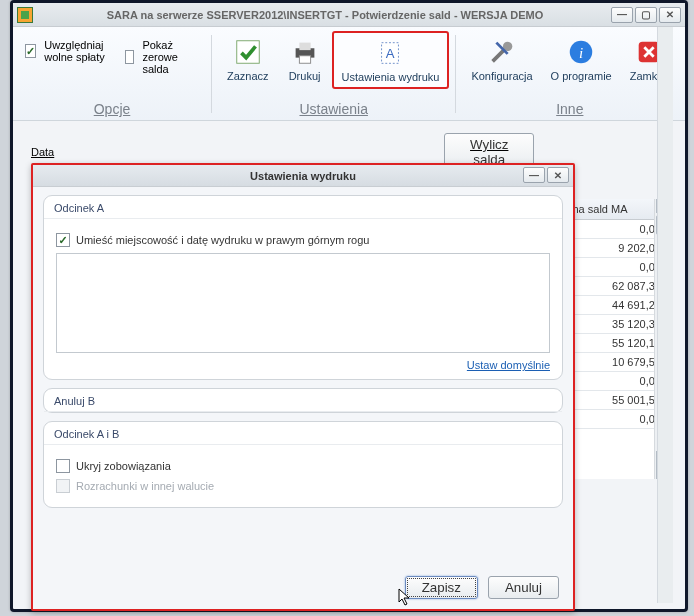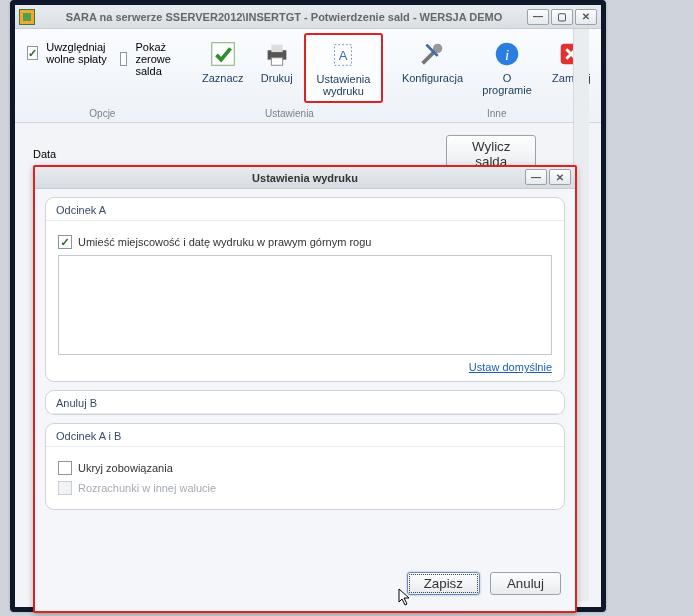--- a/index.html
+++ b/index.html
@@ -9,23 +9,23 @@
     font-size: 11px;
     background: #cfd4da;
     width: 694px;
     height: 616px;
     overflow: hidden;
     position: relative;
   }
   .window {
     position: absolute;
     left: 10px; top: 0;
-    width: 596px; height: 612px;
+    width: 678px; height: 612px;
     background: #f2f4f7;
-    border: 5px solid #0f172a;
+    border: 3px solid #0f172a;
     border-radius: 4px;
     box-shadow: 0 0 3px rgba(0,0,0,.2);
   }
   .titlebar {
     height: 24px;
     background: linear-gradient(#e8ecef,#d9dfe4);
     border-bottom: 1px solid #c7ccd1;
     display:flex; align-items:center; padding:0 4px;
     color:#666; font-weight:bold;
   }
@@ -37,31 +37,31 @@
   .titlebar .title{flex:1;text-align:center;}
   .win-btns{display:flex;gap:2px;}
   .win-btn{width:22px;height:16px;border:1px solid #9aa3ad;border-radius:2px;background:linear-gradient(#fdfdfd,#e5eaee);display:flex;align-items:center;justify-content:center;color:#555;font-size:10px;}
   .ribbon{
     height:94px;background:linear-gradient(#fafcff,#edf2f8);
     border-bottom:1px solid #cfd6dc;display:flex;padding:4px 6px 0;
   }
   .r-group{display:flex;flex-direction:column;align-items:center;position:relative;}
   .r-items{display:flex;align-items:flex-start;}
   .r-sep{width:1px;background:#d4d9df;margin:4px 6px;height:78px;}
-  .r-label{font-size:10px;color:#7a818a;margin-top:auto;padding:2px 0 3px;}
+  .r-label{font-size:14px;color:#7a818a;margin-top:auto;padding:2px 0 3px;text-decoration:underline;}
   .opt-check{display:flex;align-items:center;gap:8px;padding:4px 6px;}
   .chk{width:14px;height:14px;border:1px solid #8d96a0;background:#fff;display:inline-flex;align-items:center;justify-content:center;}
   .chk.checked::after{content:"✓";color:#2a6a2a;font-size:11px;font-weight:bold;}
   .r-btn{display:flex;flex-direction:column;align-items:center;justify-content:flex-start;padding:4px 8px;min-width:54px;text-align:center;color:#23415f;border:1px solid transparent;border-radius:3px;}
   .r-btn.highlight{border:2px solid #d22; background:#fcfdff;}
   .r-btn .ic{width:32px;height:32px;display:flex;align-items:center;justify-content:center;margin-bottom:2px;}
   .r-btn .lbl{font-size:11px;line-height:12px;}
   .ic svg{width:30px;height:30px;}
   .content{position:relative;padding:6px 8px;}
-  .field-row{display:flex;align-items:center;gap:10px;margin:6px 0 4px 10px;}
+  .field-row{display:flex;align-items:center;gap:10px;margin:6px 0 4px 10px;text-decoration:underline;}
   .btn{background:linear-gradient(#fdfdfd,#e8ecef);border:1px solid #9aa3ad;border-radius:3px;padding:3px 16px;color:#333;text-align:center;}
   .btn:focus,.btn.focus{outline:1px dotted #444;outline-offset:-3px;border-color:#6a8abf;box-shadow:0 0 2px #7fa2d8;}
   .right-table{position:absolute;right:0;top:160px;width:120px;border-left:1px solid #c7ccd1;background:#fff;}
   .rt-head{background:linear-gradient(#f3f6fa,#e6ebf1);border-bottom:1px solid #c7ccd1;padding:4px 6px;color:#333;}
   .rt-row{border-bottom:1px solid #e3e7eb;text-align:right;padding:3px 8px;color:#333;height:19px;}
   .rt-scroll{position:absolute;right:0;top:0;width:15px;height:100%;background:#edf0f3;border-left:1px solid #d6dade;}
   .scroll-thumb{position:absolute;right:1px;top:2px;width:12px;height:20px;background:linear-gradient(#eef3f8,#d6dfe8);border:1px solid #b3bcc5;border-radius:2px;}
   .scroll-btn{position:absolute;right:1px;width:12px;height:14px;background:linear-gradient(#f4f7fa,#dde3e9);border:1px solid #b3bcc5;display:flex;align-items:center;justify-content:center;font-size:8px;color:#555;}
   
   .dialog{
@@ -73,21 +73,21 @@
   .dlg-winbtns{position:absolute;right:4px;top:2px;display:flex;gap:2px;}
   .dlg-body{padding:8px 10px;}
   .group{border:1px solid #cfd4d9;border-radius:9px;background:#fff;margin-bottom:8px;}
   .group .g-title{color:#3a4a6a;padding:6px 10px 4px;border-bottom:1px solid #e9ecef;}
   .group .g-body{padding:8px 12px;}
   .textarea{width:100%;height:100px;border:1px solid #c3c9cf;background:#fff;resize:none;}
   .link{color:#1b5fb3;text-decoration:underline;text-align:right;display:block;margin-top:4px;}
   .chkrow{display:flex;align-items:center;gap:6px;margin:6px 0;color:#333;}
   .chkrow.disabled{color:#a5abb2;}
   .chkrow.disabled .chk{border-color:#c9ced3;background:#f1f3f5;}
-  .dlg-footer{position:absolute;bottom:16px;right:14px;display:flex;gap:10px;}
+  .dlg-footer{position:absolute;bottom:10px;right:14px;display:flex;gap:10px;}
   .cursor{position:absolute;left:398px;top:588px;pointer-events:none;}
   .cursor svg{width:16px;height:20px;}
   .vscroll-outer{position:absolute;right:12px;top:24px;bottom:6px;width:16px;background:#e9edef;border-left:1px solid #d4d9df;}
 </style>
 </head>
 <body>
 
 <div class="window">
   <div class="titlebar">
     <span class="app-icon"></span>

